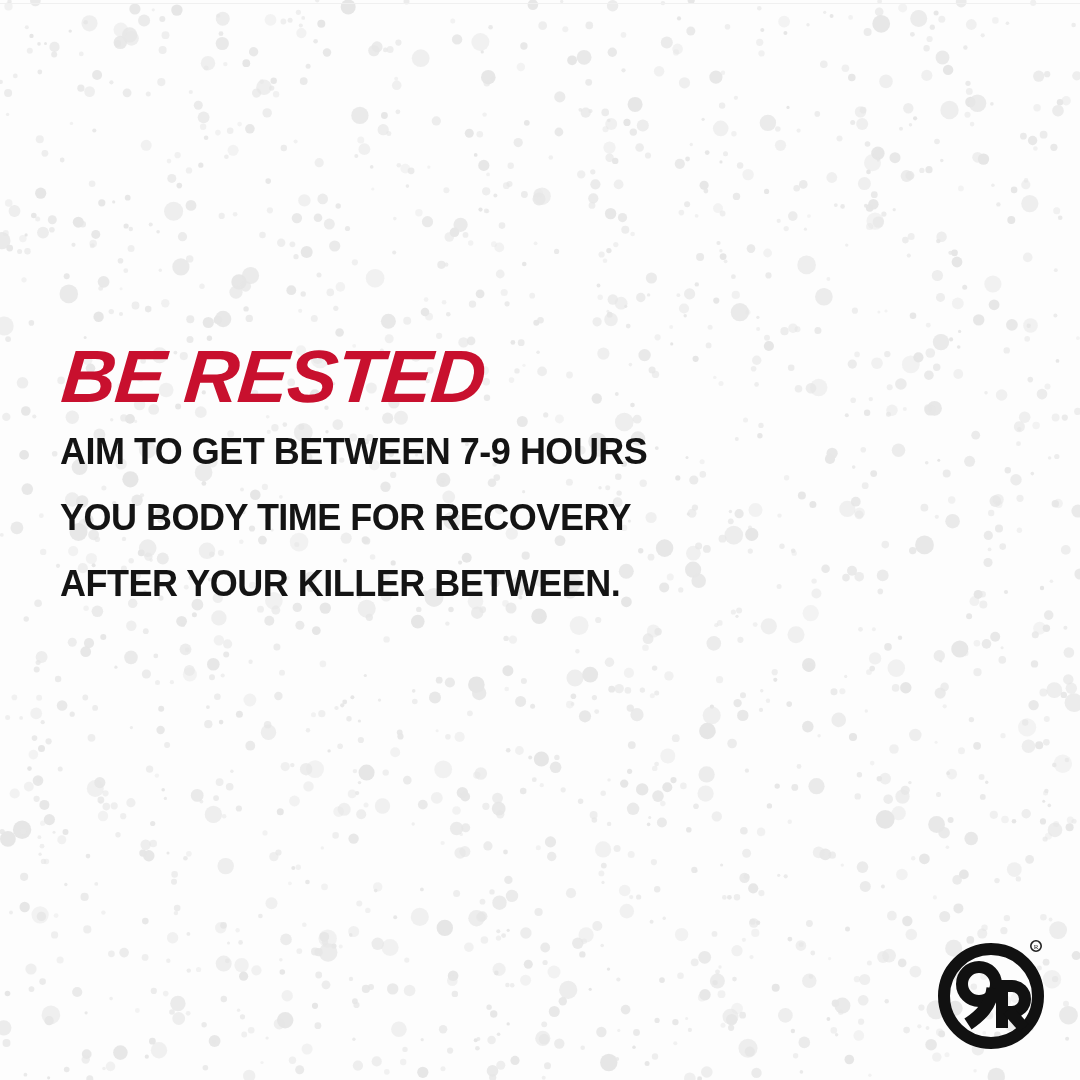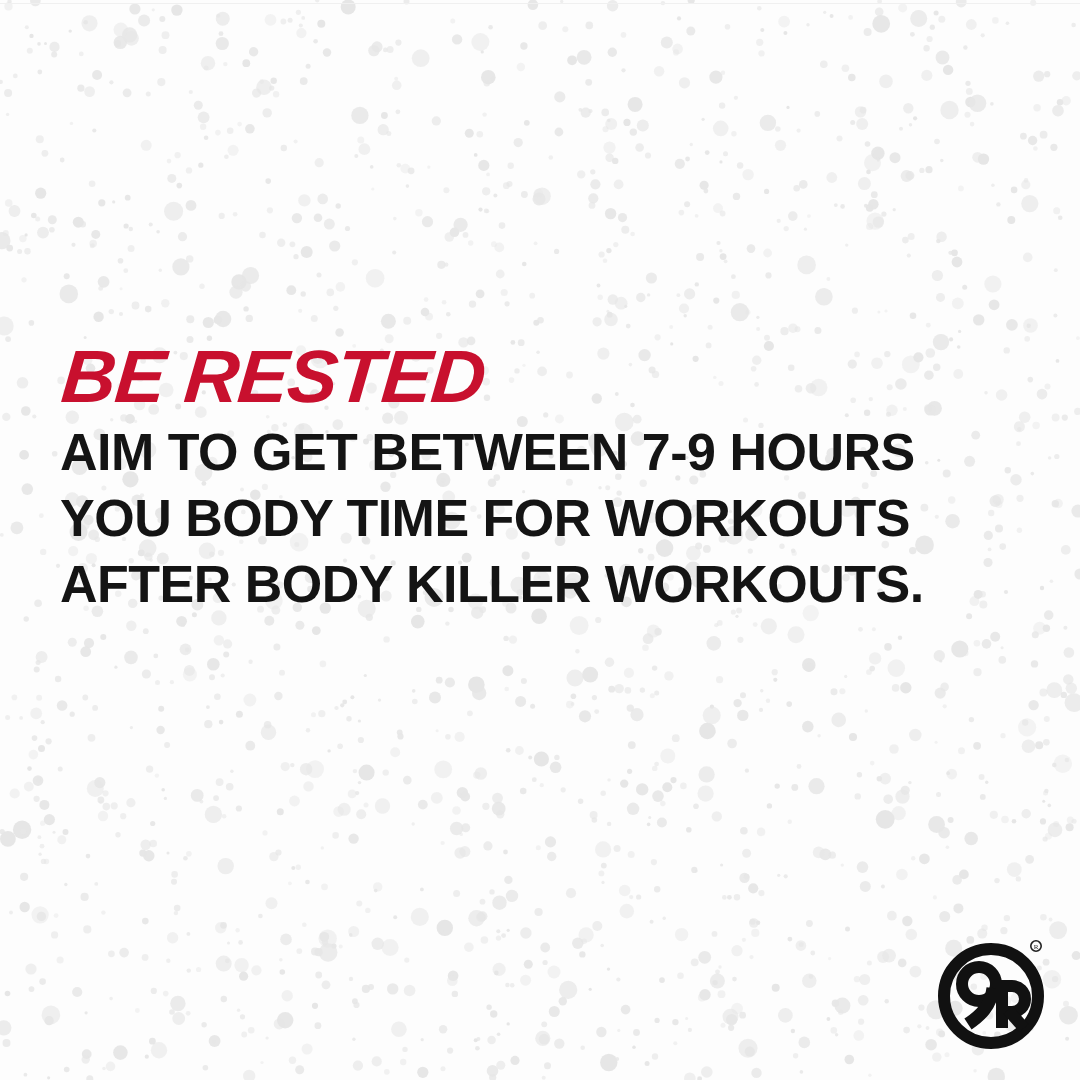--- a/index.html
+++ b/index.html
@@ -56,21 +56,21 @@
   }
 
   #body-lines {
     margin: 0;
     padding: 0;
     list-style: none;
   }
   .body-line {
     font-family: "Liberation Sans", sans-serif;
     font-weight: 700;
-    font-size: 52px;
+    font-size: 36px;
     line-height: 66px;
     letter-spacing: -0.5px;
     color: #141414;
     white-space: nowrap;
   }
 
   
   #logo {
     position: absolute;
     left: 936px;
@@ -1845,22 +1845,22 @@
   </div>
 
   <div class="top-hairline"></div>
 
   <div id="copy-block">
 
     <div id="headline">BE RESTED</div>
 
     <ul id="body-lines">
       <li class="body-line">AIM TO GET BETWEEN 7-9 HOURS</li>
-      <li class="body-line">YOU BODY TIME FOR WORKOUTS</li>
-      <li class="body-line">AFTER BODY KILLER WORKOUTS.</li>
+      <li class="body-line">YOU BODY TIME FOR RECOVERY</li>
+      <li class="body-line">AFTER YOUR KILLER BETWEEN.</li>
     </ul>
 
   </div>
 
   <div id="logo">
     <svg viewBox="0 0 118 118" aria-hidden="true">
 
       <circle cx="55" cy="60" r="47" fill="none" stroke="#111111" stroke-width="12"></circle>
 
       <circle cx="43" cy="48" r="17" fill="none" stroke="#111111" stroke-width="12"></circle>

